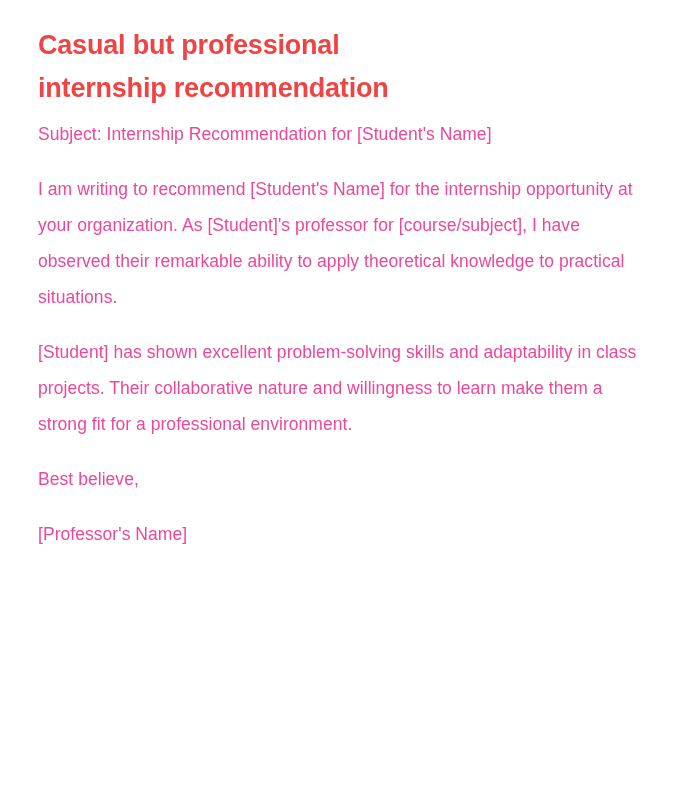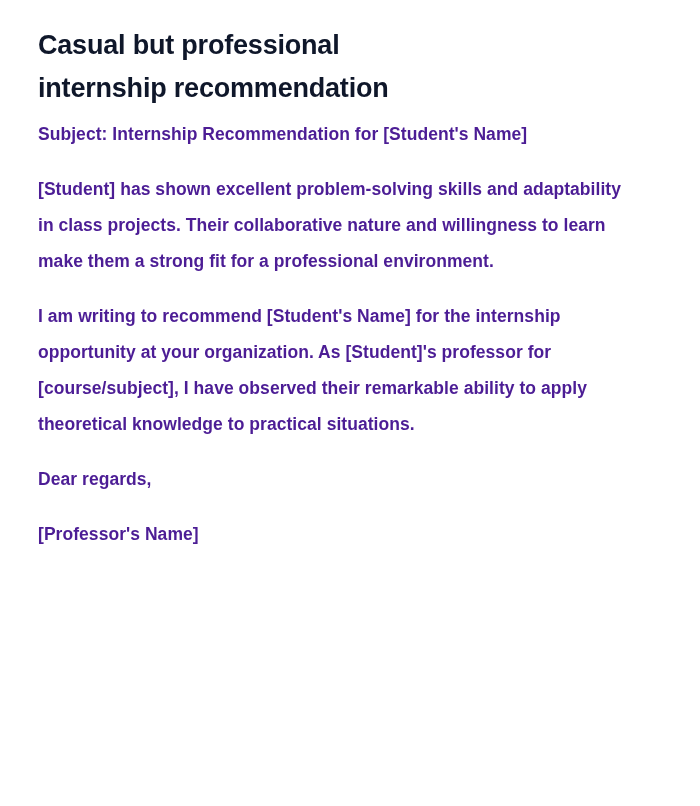--- a/index.html
+++ b/index.html
@@ -24,52 +24,52 @@
     background: #ffffff;
   }
 
   .article-title {
     margin: 0 0 6px 0;
     padding: 0;
     font-size: 27px;
     line-height: 43px;
     font-weight: 700;
     letter-spacing: -0.2px;
-    color: #0f172a;
+    color: #ef4444;
     max-width: 430px;
   }
 
   .article-body {
     margin: 0;
     padding: 0;
   }
 
   .para {
     margin: 0 0 19px 0;
     padding: 0;
     font-size: 17.5px;
     line-height: 36px;
-    font-weight: 700;
-    color: #4c1d95;
+    font-weight: 400;
+    color: #ec4899;
     max-width: 600px;
     letter-spacing: 0.05px;
   }
 
   .para:last-child {
     margin-bottom: 8px;
   }
 </style>
 </head>
 <body>
 
 <article class="article">
 
   <h1 class="article-title">Casual but professional internship recommendation</h1>
 
   <div class="article-body">
     <p class="para">Subject: Internship Recommendation for [Student's Name]</p>
+    <p class="para">I am writing to recommend [Student's Name] for the internship opportunity at your organization. As [Student]'s professor for [course/subject], I have observed their remarkable ability to apply theoretical knowledge to practical situations.</p>
     <p class="para">[Student] has shown excellent problem-solving skills and adaptability in class projects. Their collaborative nature and willingness to learn make them a strong fit for a professional environment.</p>
-    <p class="para">I am writing to recommend [Student's Name] for the internship opportunity at your organization. As [Student]'s professor for [course/subject], I have observed their remarkable ability to apply theoretical knowledge to practical situations.</p>
-    <p class="para">Dear regards,</p>
+    <p class="para">Best believe,</p>
     <p class="para">[Professor's Name]</p>
   </div>
 
 </article>
 
 </body></html>

